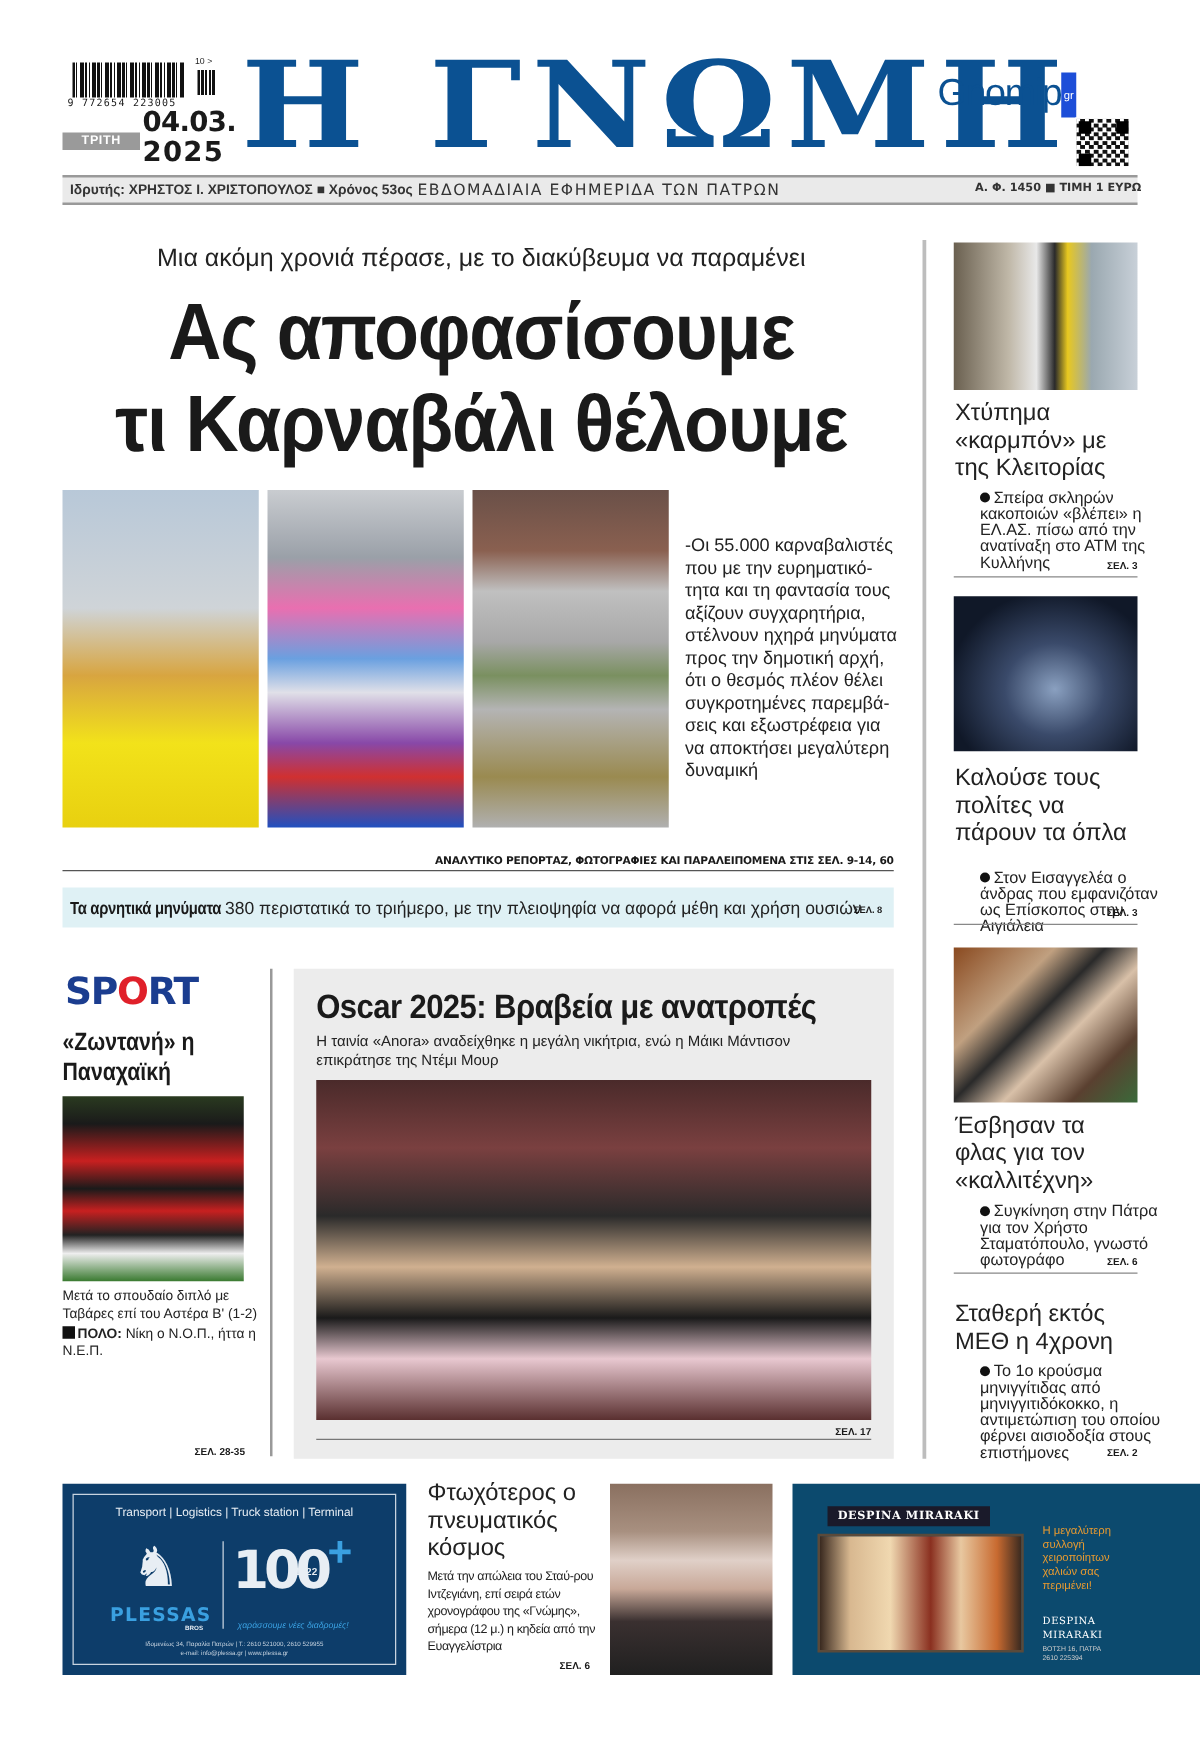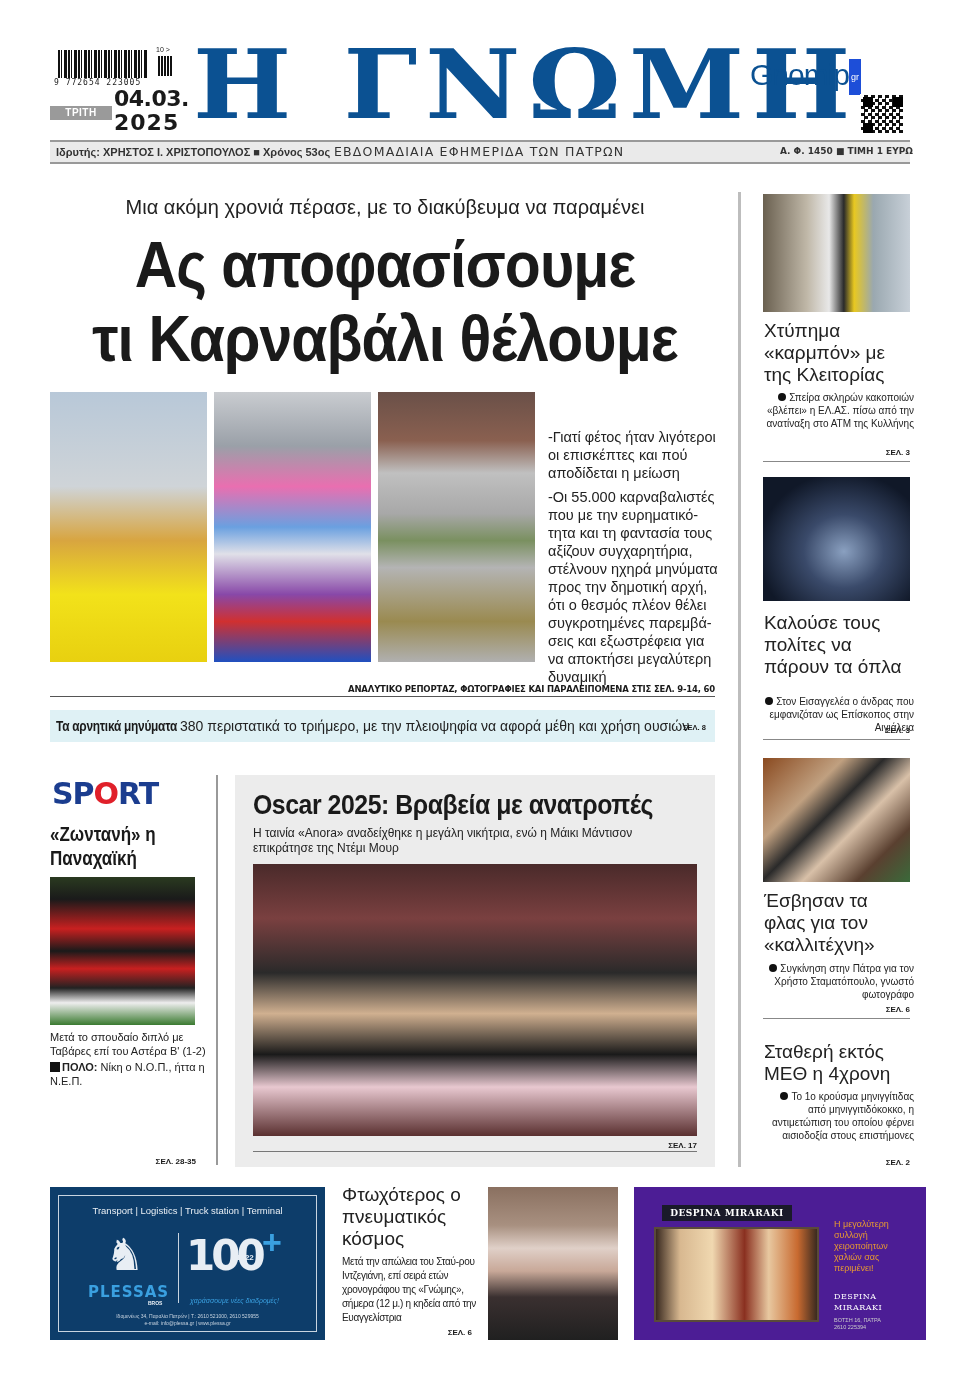--- a/index.html
+++ b/index.html
@@ -47,21 +47,21 @@
   .neg-bar { left: 50px; top: 710px; width: 665px; height: 32px; background:#dff1f5; }
   .neg-title { left: 56px; top: 718px; font-size: 14px; font-weight:bold; transform: scaleX(0.85); transform-origin:left; letter-spacing:-0.3px; }
   .neg-text { left: 180px; top: 718px; font-size: 14px; color:#222; }
   .neg-ref { left: 683px; top: 723px; font-size: 7.5px; font-weight:bold;text-align:right; }
 
   .vrule-main { left: 738px; top: 192px; width: 3px; height: 975px; background:#bdbdbd; }
 
   
   .sb-img { left: 763px; width: 147px; }
   .sb-title { left: 764px; width: 150px; font-size: 19px; line-height: 22px; color:#222; }
-  .sb-text { left: 764px; width: 150px; font-size: 10px; line-height: 13px; color:#222;text-align:right; }
+  .sb-text { left: 784px; width: 150px; font-size: 13px; line-height: 13px; color:#222; }
   .sb-ref { left: 820px; width: 90px; text-align:right; font-size: 8px; font-weight:bold; }
   .sb-rule { left: 763px; width: 147px; height: 1px; background:#888; }
   .dot { display:inline-block; width:8px; height:8px; border-radius:50%; background:#111; margin-right:3px; vertical-align: 0; }
 
   
   .sport-logo { left: 52px; top: 776px; font-size: 30px; font-weight: 900; color:#1b3d8f; letter-spacing:-1px; font-family:"DejaVu Sans", sans-serif; }
   .sport-logo .o { color:#e0202a; }
   .sport-title { left: 50px; top: 822px; width: 160px; font-size: 20px; font-weight:bold; line-height: 24px; transform: scaleX(0.85); transform-origin:left; }
   .sport-img { left: 50px; top: 877px; width: 145px; height: 148px; background: linear-gradient(180deg,#2a3a20 0%,#1a1a1a 15%,#c82020 35%,#1a1a1a 50%,#c82020 62%,#222 75%,#eee 85%,#3a7a30 100%); }
   .sport-text { left: 50px; top: 1030px; width: 160px; font-size: 11px; line-height: 14px; color:#222; }
@@ -91,21 +91,21 @@
   .pl-plus { position:absolute; left: 212px; top: 36px; color:#3aa0e0; font-size: 34px; font-weight:bold; }
   .pl-since { position:absolute; left: 186px; top: 66px; color:#e8eef4; font-size: 8px; font-weight:bold; }
   .pl-slogan { position:absolute; left: 140px; top: 110px; color:#3aa0e0; font-size: 7px; font-style: italic; }
   .pl-addr { position:absolute; left:0; top:126px; width:100%; text-align:center; color:#c8d4e0; font-size: 5px; line-height: 7px; }
 
   .obit-title { left: 342px; top: 1184px; width: 140px; font-size: 19px; line-height: 22px; color:#222; }
   .obit-text { left: 342px; top: 1255px; width: 140px; font-size: 10px; line-height: 14px; color:#222; letter-spacing:-0.3px; }
   .obit-ref { left: 400px; top: 1328px; width: 72px; text-align:right; font-size: 8px; font-weight:bold; }
   .obit-img { left: 488px; top: 1187px; width: 130px; height: 153px; background: linear-gradient(180deg,#8a7060 0%,#a89080 25%,#e0d0c8 40%,#c8a898 55%,#3a3030 72%,#202020 100%); }
 
-  .despina { left: 634px; top: 1187px; width: 292px; height: 153px; background:#4c1d95; }
+  .despina { left: 634px; top: 1187px; width: 327px; height: 153px; background:#0c4a6e; }
   .ds-sign { position:absolute; left: 28px; top: 18px; width:130px; height:16px; background:#1a1a2a; color:#fff; font-family:"DejaVu Serif", serif; font-size: 9px; font-weight:bold; text-align:center; line-height:16px; letter-spacing:0.5px; }
   .ds-store { position:absolute; left: 20px; top: 40px; width: 165px; height: 95px; background: linear-gradient(90deg,#3a2a20 0%,#d8b890 15%,#f0d8b0 35%,#8a3020 55%,#e8c8a0 70%,#c86a30 88%,#3a2a20 100%); border: 2px solid #5a4a3a; }
   .ds-slogan { position:absolute; left: 200px; top: 32px; width: 74px; color:#e89a30; font-size: 9px; line-height: 11px; font-weight:normal; }
   .ds-name { position:absolute; left: 200px; top: 104px; color:#fff; font-family:"DejaVu Serif", serif; font-size: 8px; line-height: 11px; letter-spacing:0.5px; }
   .ds-addr { position:absolute; left: 200px; top: 130px; color:#ccc; font-size: 5.5px; line-height: 7px; }
 </style>
 </head>
 <body>
 
 <div class="abs barcode">
@@ -128,21 +128,20 @@
 
 <div class="abs kicker">Μια ακόμη χρονιά πέρασε, με το διακύβευμα να παραμένει</div>
 <div class="abs headline">
   <div>Ας αποφασίσουμε</div>
   <div>τι Καρναβάλι θέλουμε</div>
 </div>
 <div class="abs photo p1"></div>
 <div class="abs photo p2"></div>
 <div class="abs photo p3"></div>
 <div class="abs lead-bullets">
-  <p>-Γιατί φέτος ήταν λιγότεροι οι επισκέπτες και πού αποδίδεται η μείωση</p>
   <p>-Οι 55.000 καρναβαλιστές που με την ευρηματικό-τητα και τη φαντασία τους αξίζουν συγχαρητήρια, στέλνουν ηχηρά μηνύματα προς την δημοτική αρχή, ότι ο θεσμός πλέον θέλει συγκροτημένες παρεμβά-σεις και εξωστρέφεια για να αποκτήσει μεγαλύτερη δυναμική</p>
 </div>
 <div class="abs lead-ref">ΑΝΑΛΥΤΙΚΟ ΡΕΠΟΡΤΑΖ, ΦΩΤΟΓΡΑΦΙΕΣ ΚΑΙ ΠΑΡΑΛΕΙΠΟΜΕΝΑ ΣΤΙΣ ΣΕΛ. 9-14, 60</div>
 <div class="abs lead-rule"></div>
 
 <div class="abs neg-bar"></div>
 <div class="abs neg-title">Τα αρνητικά μηνύματα</div>
 <div class="abs neg-text">380 περιστατικά το τριήμερο, με την πλειοψηφία να αφορά μέθη και χρήση ουσιών</div>
 <div class="abs neg-ref">ΣΕΛ. 8</div>
 

